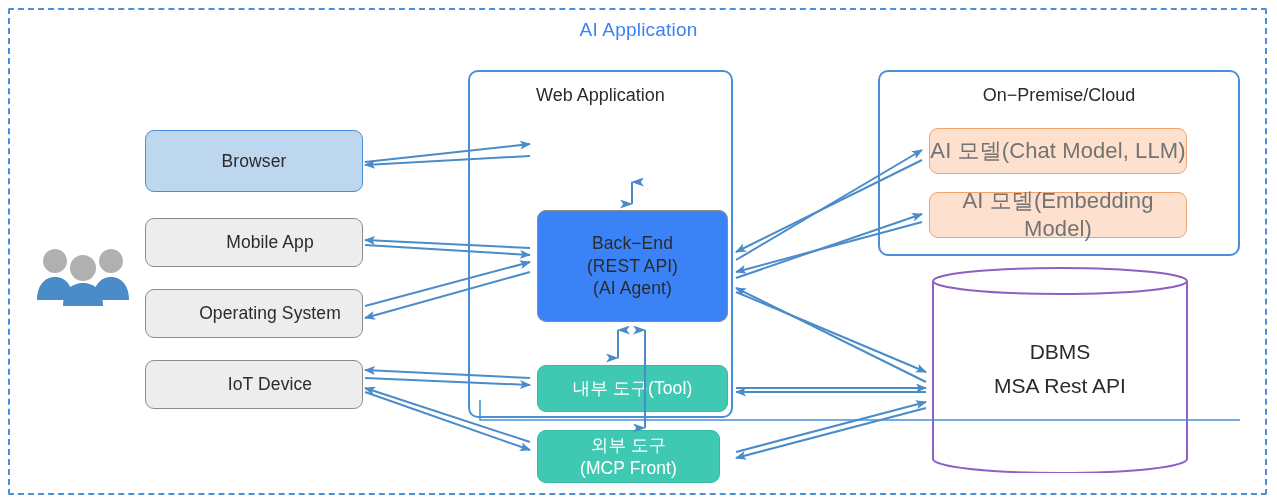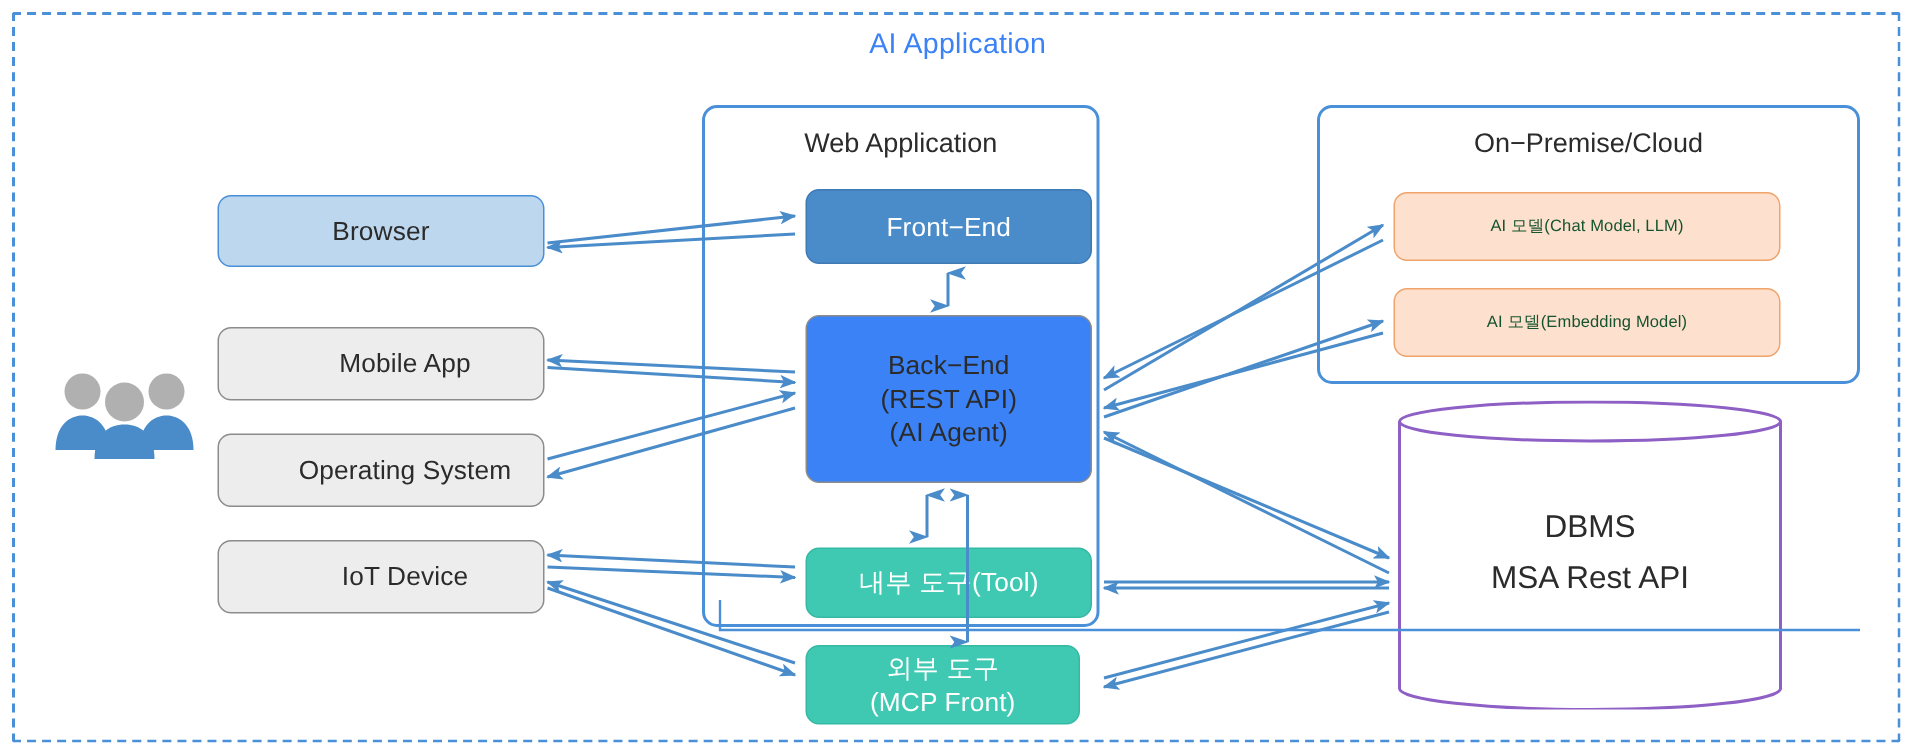--- a/index.html
+++ b/index.html
@@ -87,22 +87,22 @@
     color: #2b2b2b;
   }
   .node-tool {
     background: #3fc9b2;
     border: 1.6px solid #35b9a3;
     color: #ffffff;
   }
   .node-model {
     background: #fde0cd;
     border: 1.6px solid #f0a36a;
-    color: #14532d;
-    font-size: 11px;
+    color: #737373;
+    font-size: 22px;
   }
   
   .cylinder {
     position: absolute;
     left: 932px;
     top: 267px;
     width: 256px;
     height: 206px;
   }
   .cyl-label {
@@ -150,39 +150,36 @@
     <svg viewBox="0 0 98 62" width="98" height="62">
       <circle cx="21" cy="17" r="12" fill="#b0b0b0"></circle>
       <path d="M3 56 C3 40 12 33 21 33 C30 33 39 40 39 56 Z" fill="#4a8bc9"></path>
       <circle cx="77" cy="17" r="12" fill="#b0b0b0"></circle>
       <path d="M59 56 C59 40 68 33 77 33 C86 33 95 40 95 56 Z" fill="#4a8bc9"></path>
       <circle cx="49" cy="24" r="13" fill="#b0b0b0"></circle>
       <path d="M29 62 C29 45 39 39 49 39 C59 39 69 45 69 62 Z" fill="#4a8bc9"></path>
     </svg>
   </div>
 
-  <div class="node node-browser" style="left:145px; top:130px; width:218px; height:48px;">
+  <div class="node node-browser" style="left:145px; top:130px; width:218px; height:62px;">
     <span>Browser</span>
   </div>
 
   <div class="node node-gray" style="left:145px; top:218px; width:218px; height:49px;">
     <span>Mobile App</span>
   </div>
 
   <div class="node node-gray" style="left:145px; top:289px; width:218px; height:49px;">
     <span>Operating System</span>
   </div>
 
   <div class="node node-gray" style="left:145px; top:360px; width:218px; height:49px;">
     <span>IoT Device</span>
   </div>
 
-  <div class="node node-frontend" style="left:537px; top:126px; width:191px; height:50px;">
-    <span>Front−End</span>
-  </div>
 
   <div class="node node-backend" style="left:537px; top:210px; width:191px; height:112px; flex-direction:column;">
     <span>Back−End</span>
     <span>(REST API)</span>
     <span>(AI Agent)</span>
   </div>
 
   <div class="node node-tool" style="left:537px; top:365px; width:191px; height:47px;">
     <span>내부 도구(Tool)</span>
   </div>

